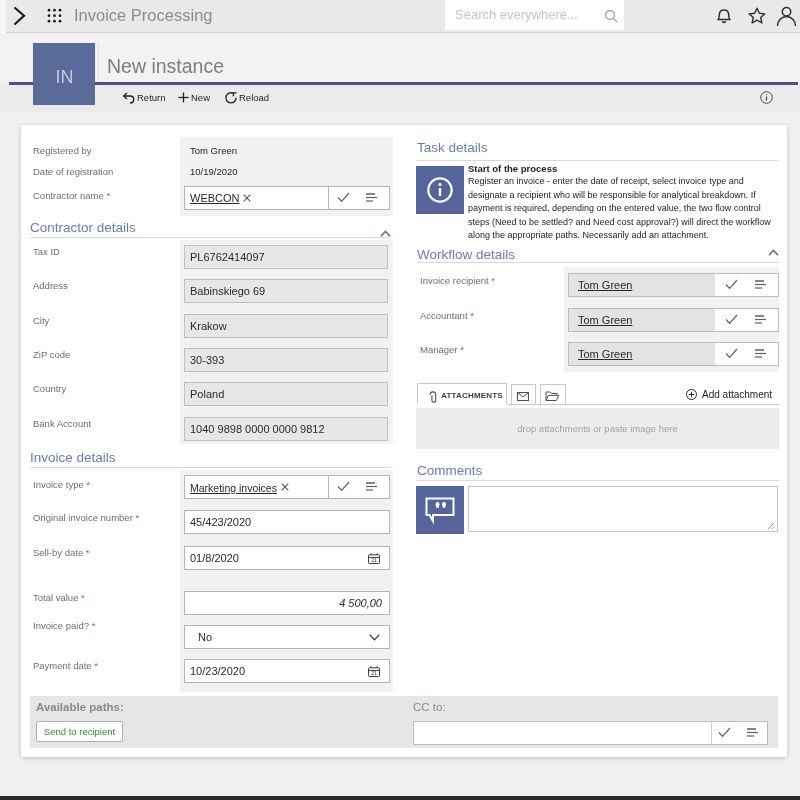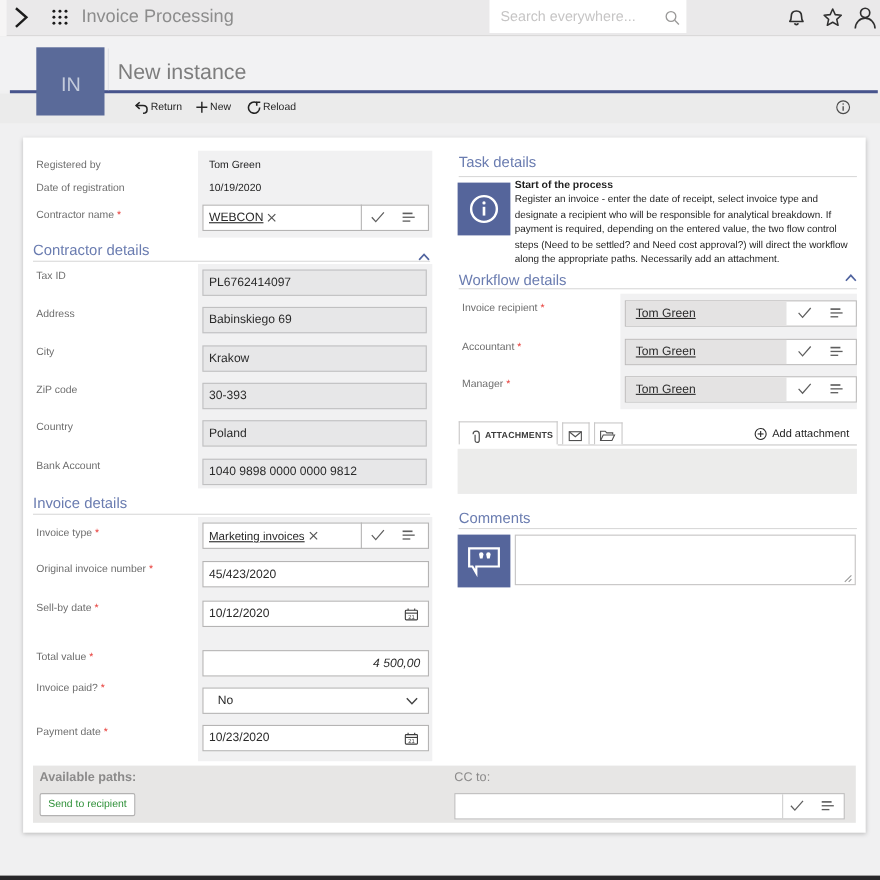--- a/index.html
+++ b/index.html
@@ -152,21 +152,21 @@
       <line x1="0" y1="4.5" x2="11" y2="4.5" stroke="#5e5e5e" stroke-width="1.2"></line>
       <line x1="0" y1="8" x2="7" y2="8" stroke="#5e5e5e" stroke-width="1.2"></line>
     </svg>
 
 <div class="lbl" style="left:33px;top:512px;">Original invoice number <span class="ast">*</span></div>
 <div class="wbox" style="left:184px;top:510px;width:206px;height:24px;"></div>
 <div class="bval" style="left:190px;top:516px;">45/423/2020</div>
 
 <div class="lbl" style="left:33px;top:547px;">Sell-by date <span class="ast">*</span></div>
 <div class="wbox" style="left:184px;top:546px;width:206px;height:24px;"></div>
-<div class="bval" style="left:190px;top:552px;">10/12/2020</div>
+<div class="bval" style="left:190px;top:552px;">01/8/2020</div>
 <svg style="left:368px;top:552.5px;" width="12" height="11" viewBox="0 0 12 11">
       <rect x="0.5" y="1.8" width="11" height="8.7" rx="0.8" fill="none" stroke="#3d3d3d" stroke-width="1"></rect>
       <line x1="0.5" y1="4.4" x2="11.5" y2="4.4" stroke="#3d3d3d" stroke-width="1"></line>
       <line x1="3" y1="0.2" x2="3" y2="1.8" stroke="#3d3d3d" stroke-width="1"></line>
       <line x1="9" y1="0.2" x2="9" y2="1.8" stroke="#3d3d3d" stroke-width="1"></line>
       <text x="6.1" y="9.4" font-size="5.3" fill="#3d3d3d" text-anchor="middle" font-family="Liberation Sans">21</text>
     </svg>
 
 <div class="lbl" style="left:33px;top:592px;">Total value <span class="ast">*</span></div>
 <div class="wbox" style="left:184px;top:591px;width:206px;height:24px;"></div>
@@ -264,20 +264,21 @@
       <path d="M1 9.5 L3.4 4.4 L13.7 4.4 L11.3 9.5 Z" fill="none" stroke="#4f4f4f" stroke-width="1"></path>
     </svg>
 <svg style="left:686px;top:389px;" width="11" height="11" viewBox="0 0 11 11">
       <circle cx="5.5" cy="5.5" r="5" fill="none" stroke="#2a2a2a" stroke-width="1"></circle>
       <line x1="5.5" y1="2.8" x2="5.5" y2="8.2" stroke="#2a2a2a" stroke-width="1"></line>
       <line x1="2.8" y1="5.5" x2="8.2" y2="5.5" stroke="#2a2a2a" stroke-width="1"></line>
     </svg>
 <div class="abs" style="left:702px;top:389px;font-size:10px;color:#1f1f1f;">Add attachment</div>
 
 <div class="abs" style="left:416px;top:408px;width:363px;height:41px;background:#ececeb;"></div>
+<div class="abs" style="left:416px;top:423px;width:363px;text-align:center;font-size:9.5px;color:#a3a2a2;">drop attachments or paste image here</div>
 
 <div class="hdr" style="left:417px;top:463px;">Comments</div>
 <div class="hrule" style="left:417px;top:480px;width:362px;"></div>
 <div class="abs" style="left:416px;top:486px;width:48px;height:48px;background:#55659b;"></div>
 <svg style="left:425px;top:497px;" width="30" height="26" viewBox="0 0 30 26">
       <path d="M1.5 1.5 L28.5 1.5 L28.5 18 L8 18 L8 24 L4.5 18 L1.5 18 Z" fill="none" stroke="#fff" stroke-width="2"></path>
       <path d="M10.5 7.2 a2 2.2 0 0 1 4 0 l-0.8 3.6 l-2.4 0 Z" fill="#fff"></path>
       <path d="M17 7.2 a2 2.2 0 0 1 4 0 l-0.8 3.6 l-2.4 0 Z" fill="#fff"></path>
     </svg>
 <div class="abs" style="left:468px;top:486px;width:310px;height:46px;background:#fff;border:1px solid #c5c4c4;box-sizing:border-box;"></div>

